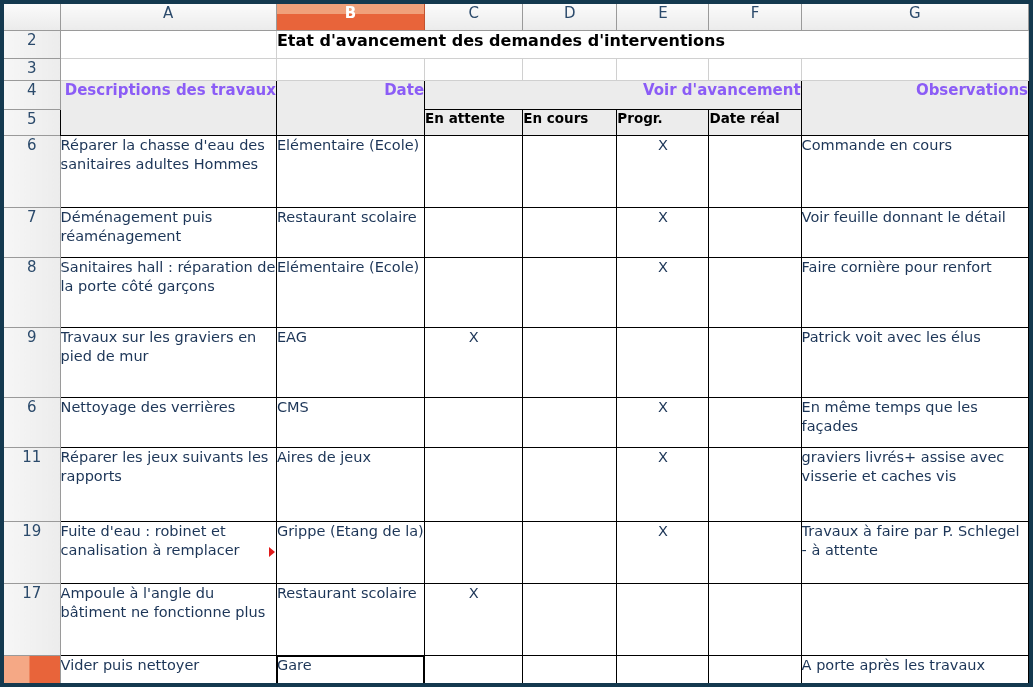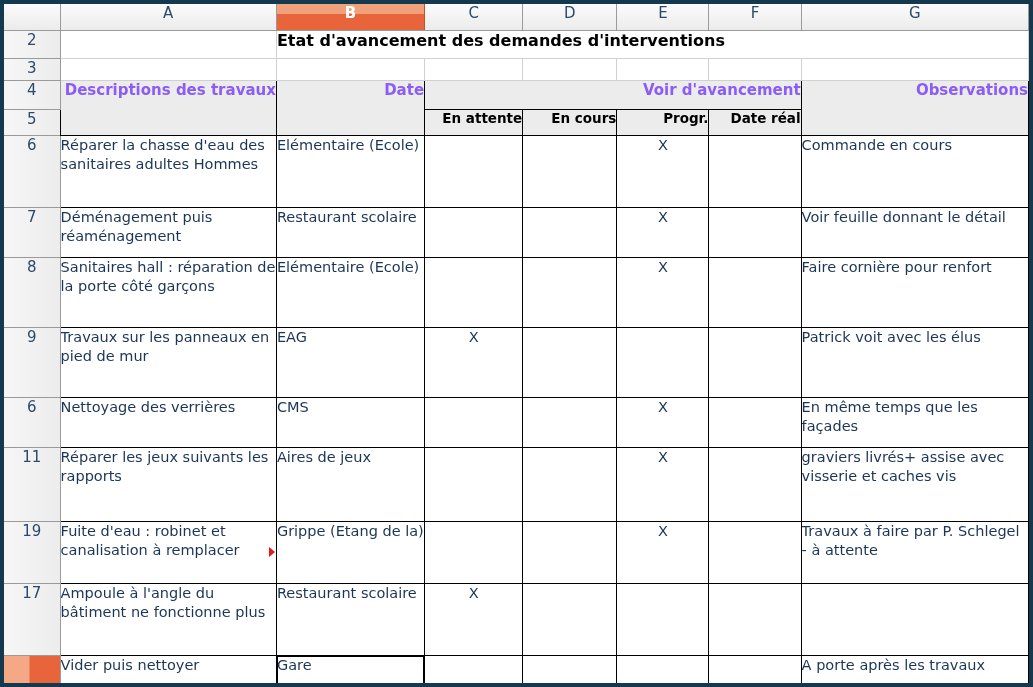--- a/index.html
+++ b/index.html
@@ -83,21 +83,21 @@
     text-align:right;
     vertical-align:middle;
     font-weight:bold;
     font-size:15px;
     color:#8b5cf6;
     line-height:19px;
     padding:2px 3px;
   }
   .thead-sm{
     background:#ececec;
-    text-align:right;
+    text-align:left;
     vertical-align:middle;
     font-weight:bold;
     font-size:13.5px;
     color:#000000;
     padding:2px 2px;
   }
   .title{
     font-weight:bold;
     font-size:16px;
     color:#000000;
@@ -230,21 +230,21 @@
       <td class="datacell bx clip">Elémentaire (Ecole)</td>
       <td class="datacell bx mark"></td>
       <td class="datacell bx mark"></td>
       <td class="datacell bx mark">X</td>
       <td class="datacell bx mark"></td>
       <td class="datacell bx clip">Faire cornière pour renfort</td>
     </tr>
 
     <tr style="height:70px">
       <td class="rowhdr">9</td>
-      <td class="datacell bx clip">Travaux sur les panneaux en pied de mur</td>
+      <td class="datacell bx clip">Travaux sur les graviers en pied de mur</td>
       <td class="datacell bx clip">EAG</td>
       <td class="datacell bx mark">X</td>
       <td class="datacell bx mark"></td>
       <td class="datacell bx mark"></td>
       <td class="datacell bx mark"></td>
       <td class="datacell bx clip">Patrick voit avec les élus</td>
     </tr>
 
     <tr style="height:50px">
       <td class="rowhdr">6</td>

